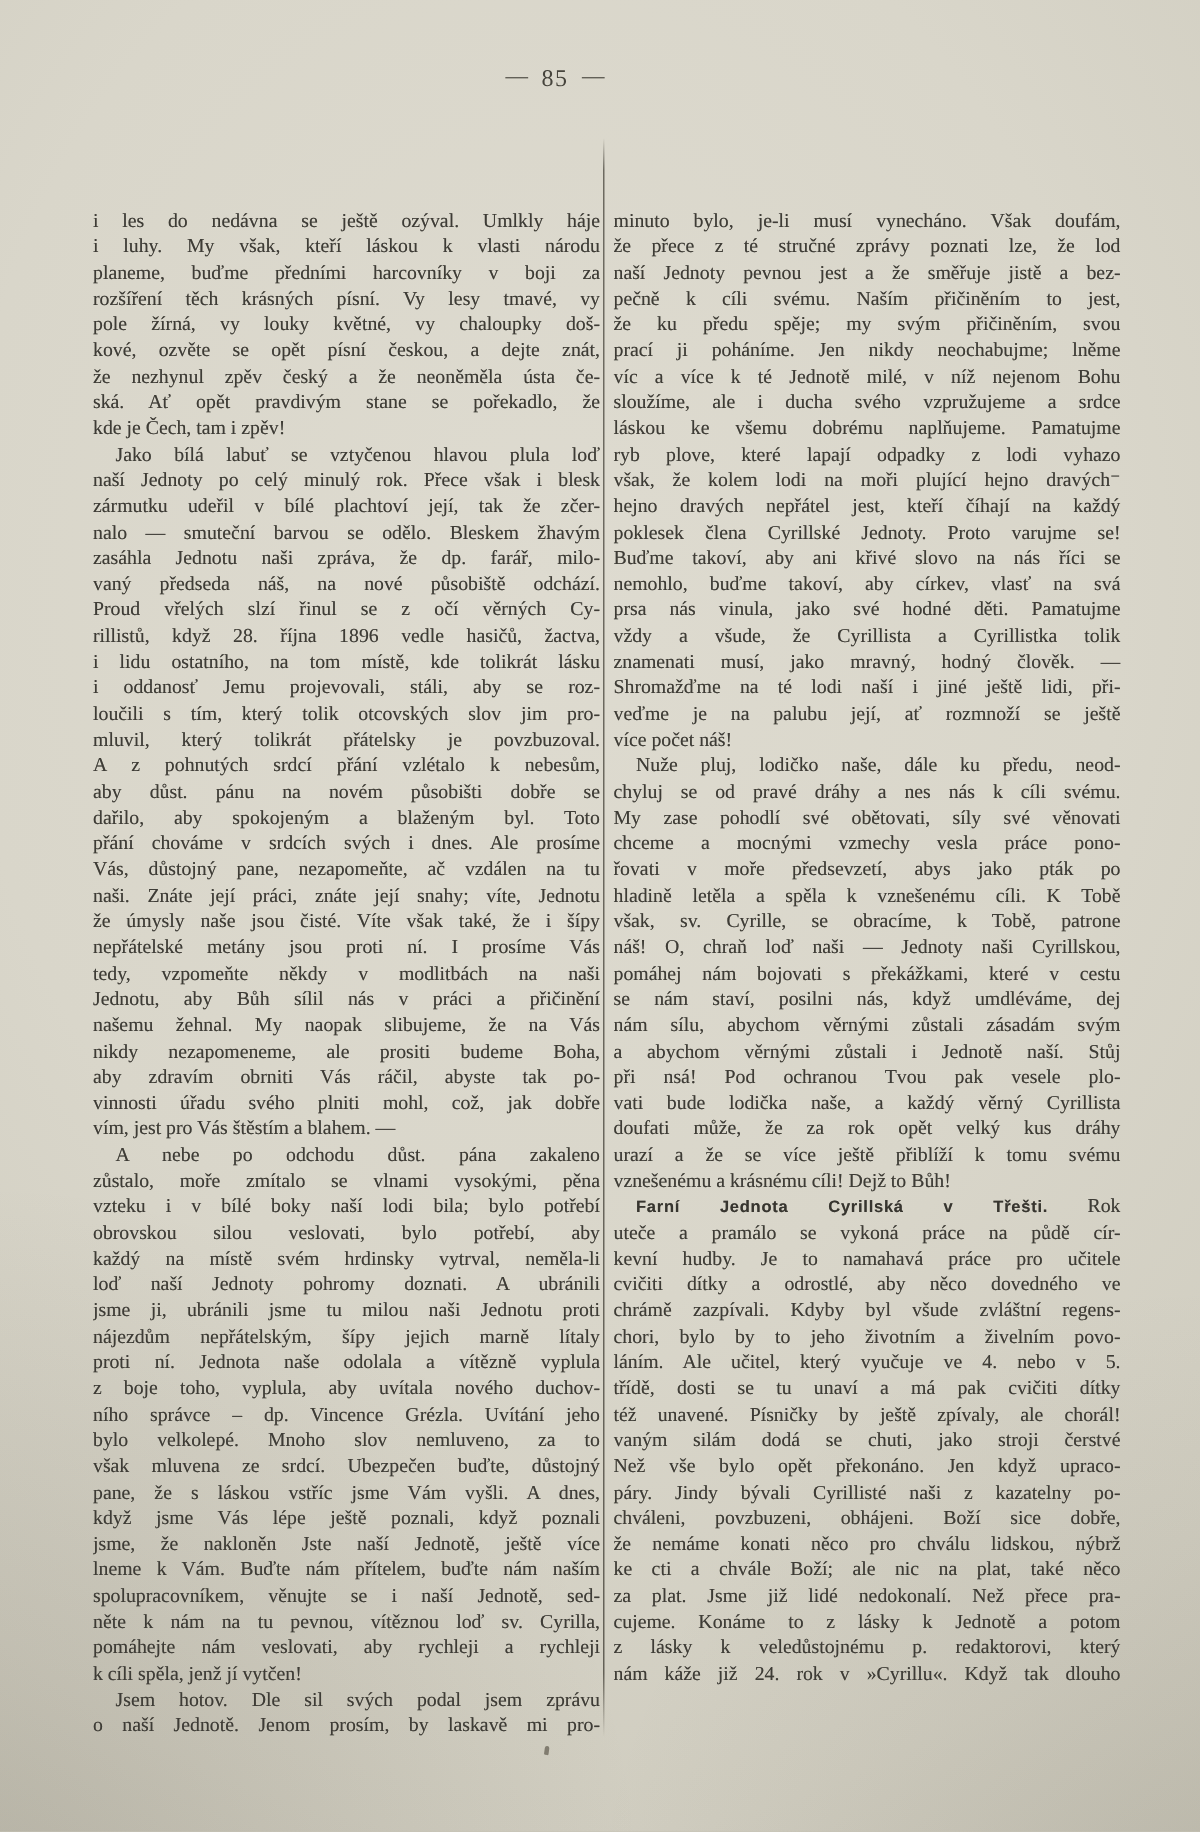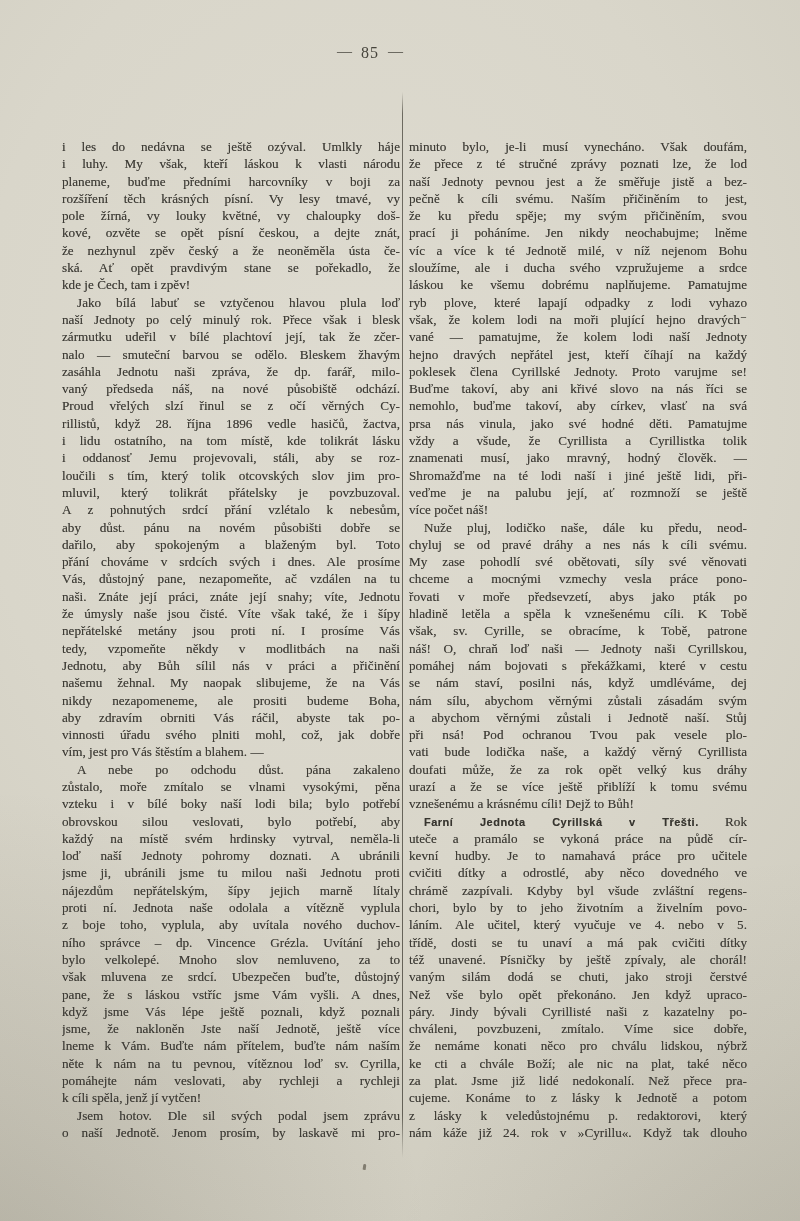--- a/index.html
+++ b/index.html
@@ -110,39 +110,39 @@
       <div class="line">nájezdům nepřátelským, šípy jejich marně lítaly</div>
       <div class="line">proti ní. Jednota naše odolala a vítězně vyplula</div>
       <div class="line">z boje toho, vyplula, aby uvítala nového duchov-</div>
       <div class="line">ního správce – dp. Vincence Grézla. Uvítání jeho</div>
       <div class="line">bylo velkolepé. Mnoho slov nemluveno, za to</div>
       <div class="line">však mluvena ze srdcí. Ubezpečen buďte, důstojný</div>
       <div class="line">pane, že s láskou vstříc jsme Vám vyšli. A dnes,</div>
       <div class="line">když jsme Vás lépe ještě poznali, když poznali</div>
       <div class="line">jsme, že nakloněn Jste naší Jednotě, ještě více</div>
       <div class="line">lneme k Vám. Buďte nám přítelem, buďte nám naším</div>
+      <div class="line">spolupracovníkem, věnujte se i naší Jednotě, sed-</div>
       <div class="line">něte k nám na tu pevnou, vítěznou loď sv. Cyrilla,</div>
       <div class="line">pomáhejte nám veslovati, aby rychleji a rychleji</div>
       <div class="line pend">k cíli spěla, jenž jí vytčen!</div>
       <div class="line ind">Jsem hotov. Dle sil svých podal jsem zprávu</div>
       <div class="line">o naší Jednotě. Jenom prosím, by laskavě mi pro-</div>
     </div>
   <div class="col col-right">
       <div class="line">minuto bylo, je-li musí vynecháno. Však doufám,</div>
       <div class="line">že přece z té stručné zprávy poznati lze, že lod</div>
       <div class="line">naší Jednoty pevnou jest a že směřuje jistě a bez-</div>
       <div class="line">pečně k cíli svému. Naším přičiněním to jest,</div>
       <div class="line">že ku předu spěje; my svým přičiněním, svou</div>
       <div class="line">prací ji poháníme. Jen nikdy neochabujme; lněme</div>
       <div class="line">víc a více k té Jednotě milé, v níž nejenom Bohu</div>
       <div class="line">sloužíme, ale i ducha svého vzpružujeme a srdce</div>
       <div class="line">láskou ke všemu dobrému naplňujeme. Pamatujme</div>
       <div class="line">ryb plove, které lapají odpadky z lodi vyhazo</div>
       <div class="line">však, že kolem lodi na moři plující hejno dravých⁻</div>
-      <div class="line">vané — pamatujme, že kolem lodi naší Jednoty</div>
       <div class="line">hejno dravých nepřátel jest, kteří číhají na každý</div>
       <div class="line">poklesek člena Cyrillské Jednoty. Proto varujme se!</div>
       <div class="line">Buďme takoví, aby ani křivé slovo na nás říci se</div>
       <div class="line">nemohlo, buďme takoví, aby církev, vlasť na svá</div>
       <div class="line">prsa nás vinula, jako své hodné děti. Pamatujme</div>
       <div class="line">vždy a všude, že Cyrillista a Cyrillistka tolik</div>
       <div class="line">znamenati musí, jako mravný, hodný člověk. —</div>
       <div class="line">Shromažďme na té lodi naší i jiné ještě lidi, při-</div>
       <div class="line">veďme je na palubu její, ať rozmnoží se ještě</div>
       <div class="line pend">více počet náš!</div>
@@ -168,21 +168,21 @@
       <div class="line">kevní hudby. Je to namahavá práce pro učitele</div>
       <div class="line">cvičiti dítky a odrostlé, aby něco dovedného ve</div>
       <div class="line">chrámě zazpívali. Kdyby byl všude zvláštní regens-</div>
       <div class="line">chori, bylo by to jeho životním a živelním povo-</div>
       <div class="line">láním. Ale učitel, který vyučuje ve 4. nebo v 5.</div>
       <div class="line">třídě, dosti se tu unaví a má pak cvičiti dítky</div>
       <div class="line">též unavené. Písničky by ještě zpívaly, ale chorál!</div>
       <div class="line">vaným silám dodá se chuti, jako stroji čerstvé</div>
       <div class="line">Než vše bylo opět překonáno. Jen když upraco-</div>
       <div class="line">páry. Jindy bývali Cyrillisté naši z kazatelny po-</div>
-      <div class="line">chváleni, povzbuzeni, zmítalo. Víme sice dobře,</div>
+      <div class="line">chváleni, povzbuzeni, obhájeni. Boží sice dobře,</div>
       <div class="line">že nemáme konati něco pro chválu lidskou, nýbrž</div>
       <div class="line">ke cti a chvále Boží; ale nic na plat, také něco</div>
       <div class="line">za plat. Jsme již lidé nedokonalí. Než přece pra-</div>
       <div class="line">cujeme. Konáme to z lásky k Jednotě a potom</div>
       <div class="line">z lásky k veledůstojnému p. redaktorovi, který</div>
       <div class="line">nám káže již 24. rok v »Cyrillu«. Když tak dlouho</div>
     </div>
 
   <div class="speck"></div>
 </div>

